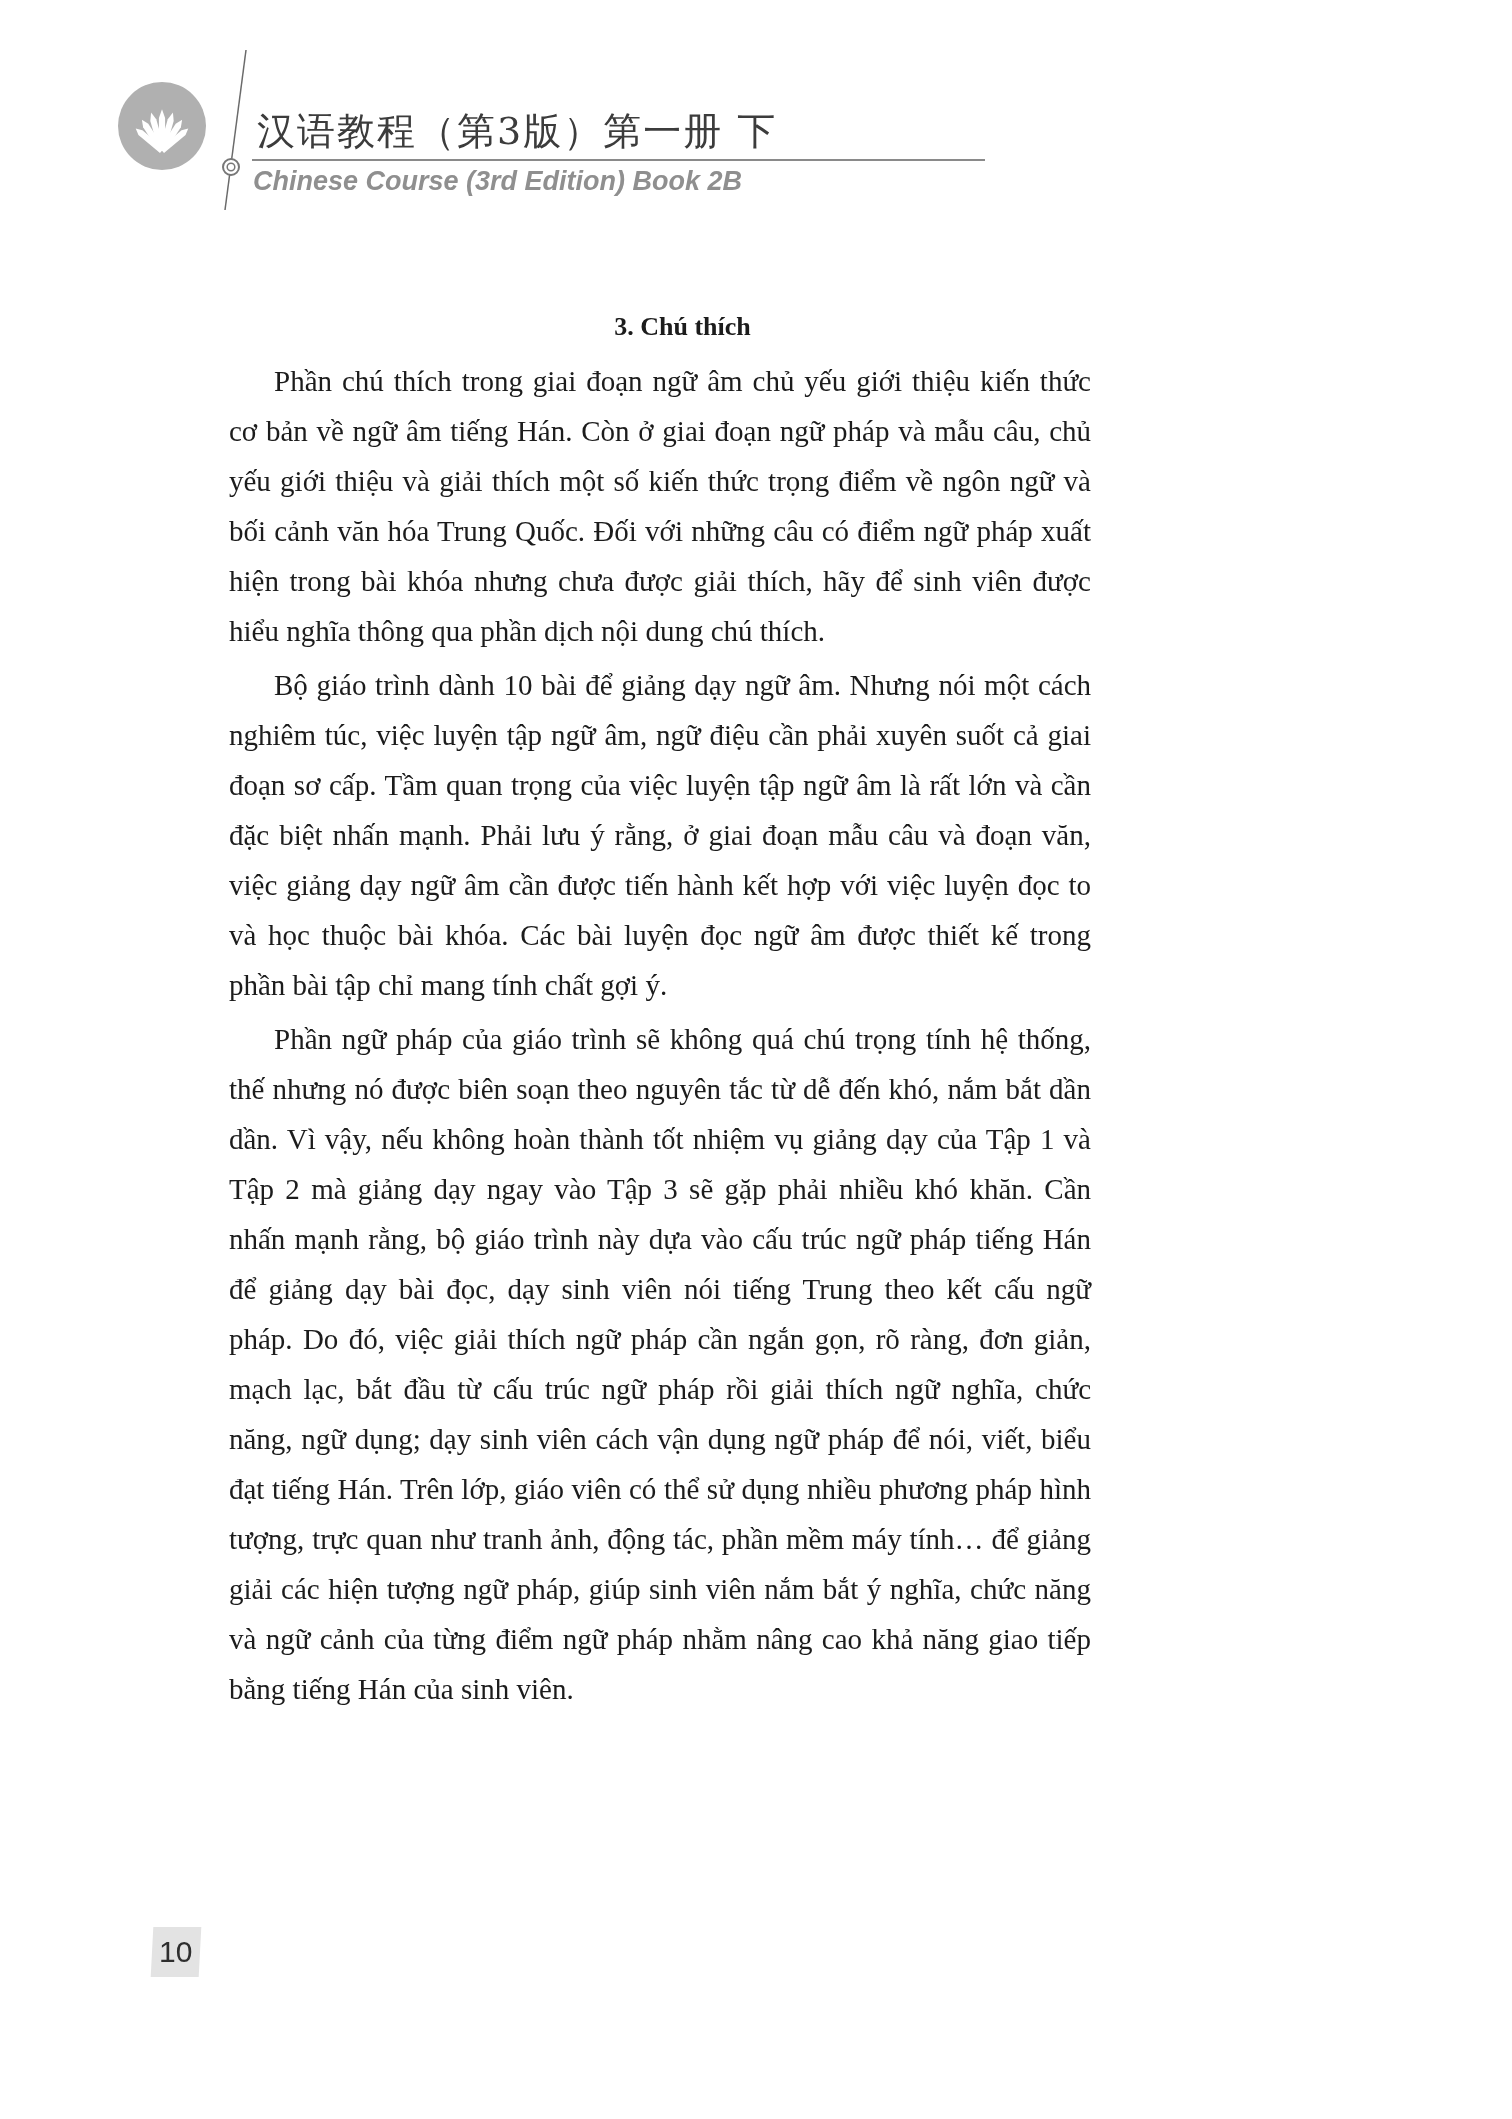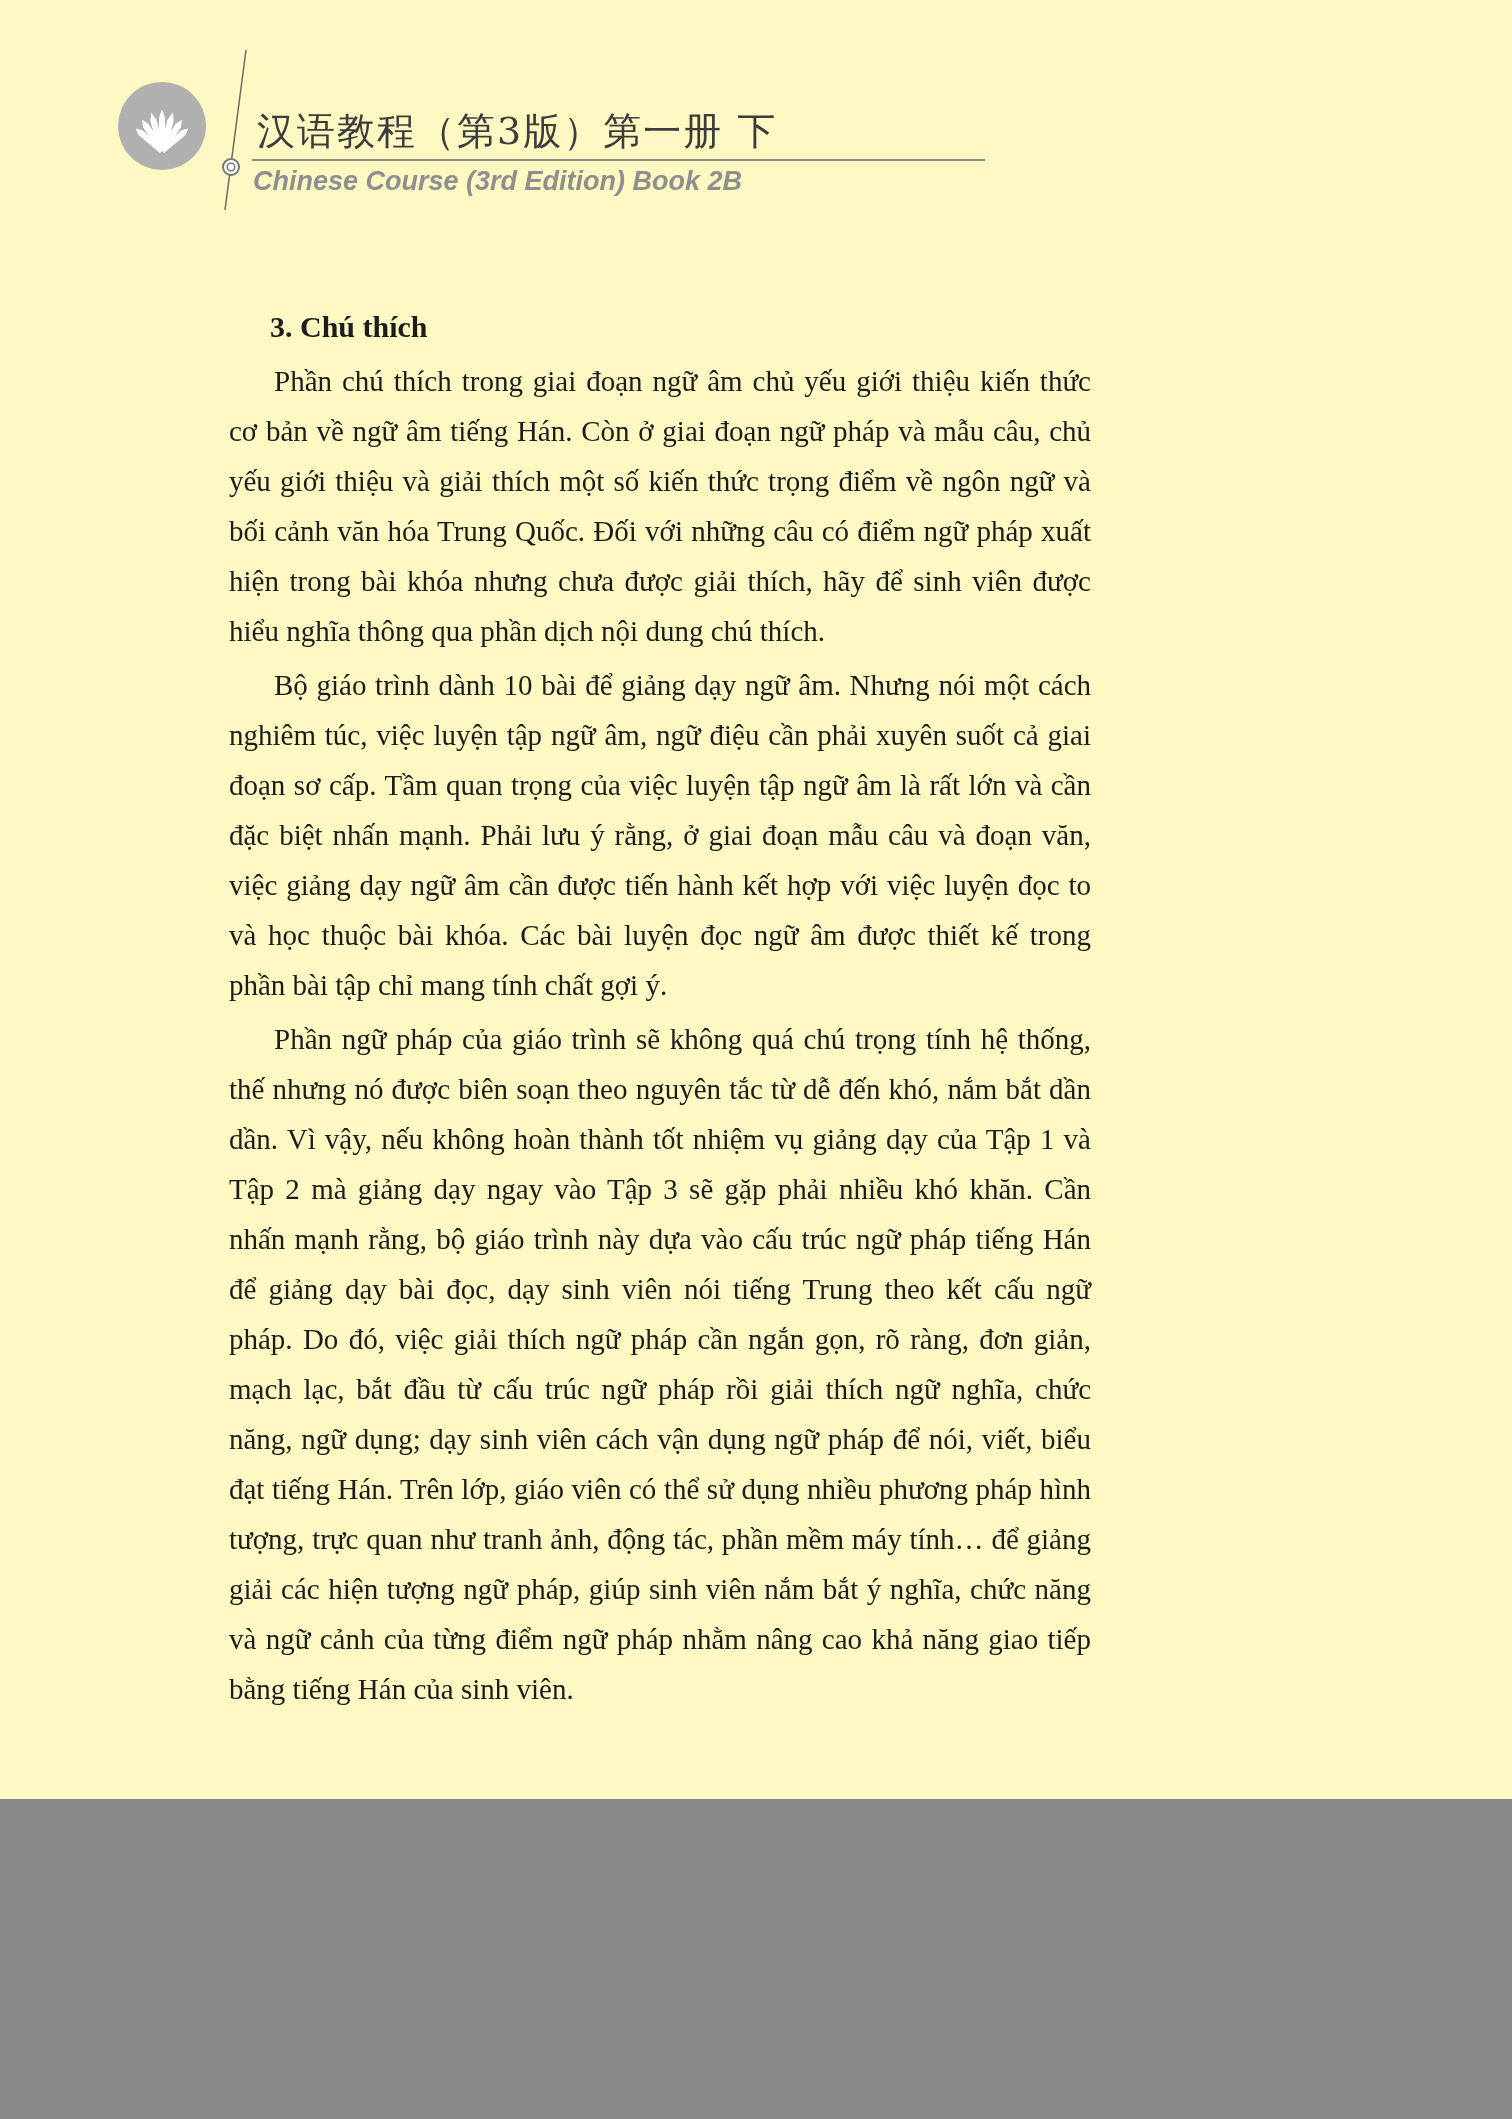--- a/index.html
+++ b/index.html
@@ -1,20 +1,20 @@
 <!DOCTYPE html>
 <html><head>
 <meta charset="utf-8">
 <style>
   html,body{margin:0;padding:0;background:#888;}
   .page{
     position:relative;
     width:1512px;
-    height:1799px;
-    background:#fef9c3;
+    height:2119px;
+    background:#ffffff;
     overflow:hidden;
     font-family:"Liberation Serif", serif;
   }
 
   
   .logo{
     position:absolute;
     left:118px; top:82px;
     width:88px; height:88px;
   }
@@ -56,25 +56,25 @@
     position:absolute;
     left:225px; top:302px;
     width:870px;
     font-size:29px;
     line-height:50px;
     color:#1c1c1c;
     text-align:justify;
   }
   .body-text h3{
     margin:0;
-    font-size:30px;
+    font-size:26px;
     font-weight:bold;
     line-height:50px;
     text-indent:45px;
-    text-align:left;
+    text-align:center;
   }
   .body-text h3.sec-gap{ margin-top:50px; }
   .body-text p{
     margin:4px;
     text-indent:45px;
   }
 
   
   .pagenum{
     position:absolute;

